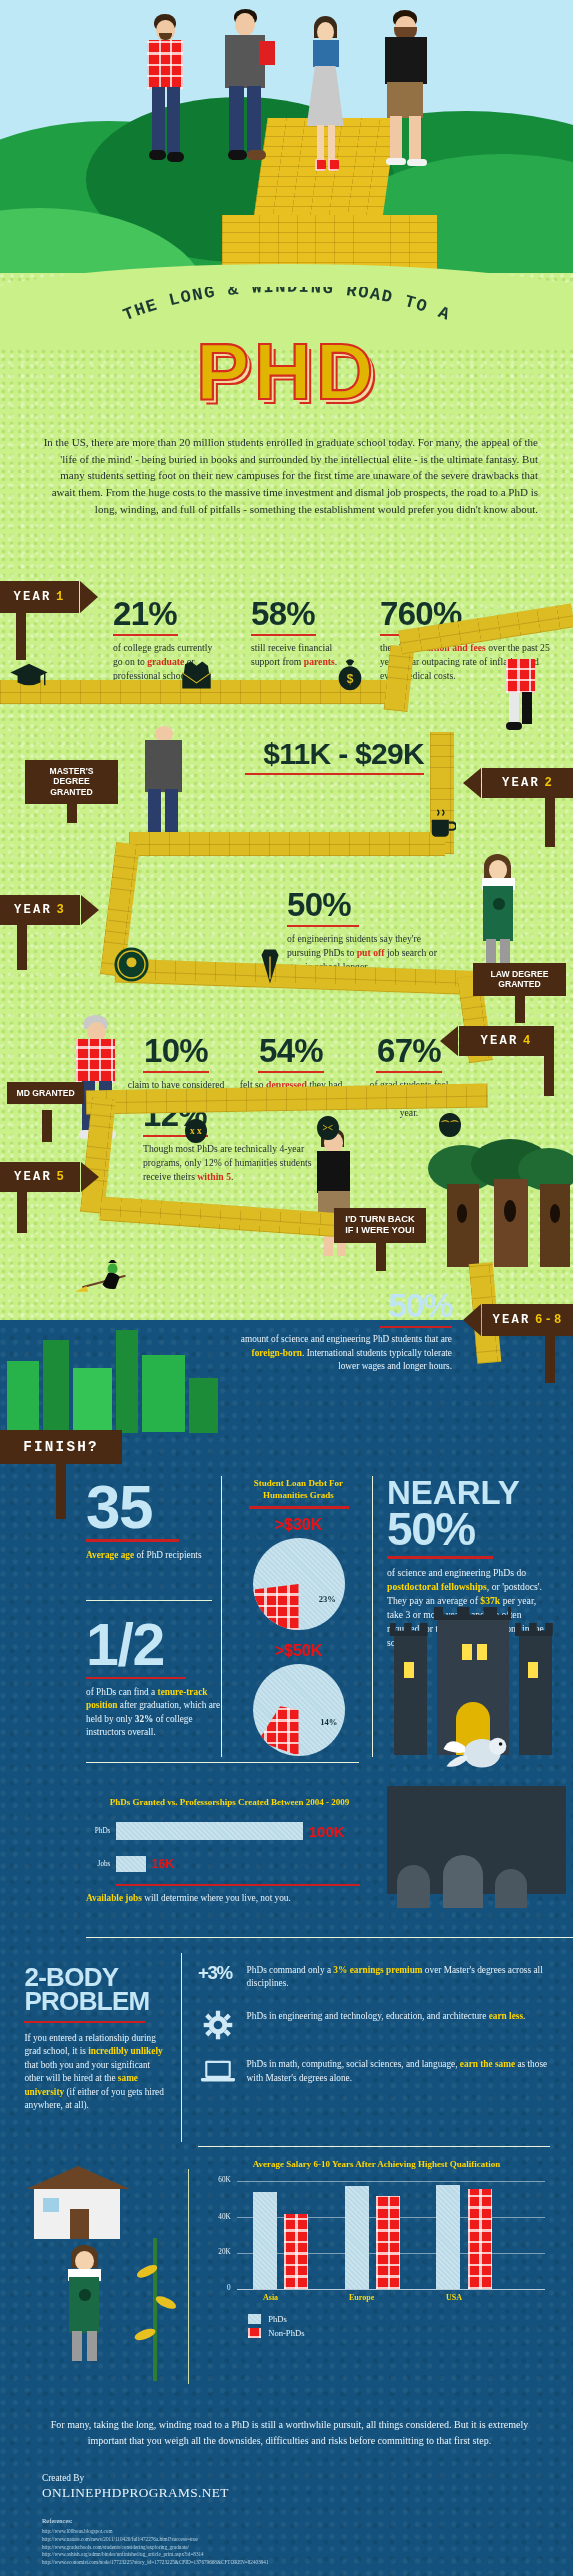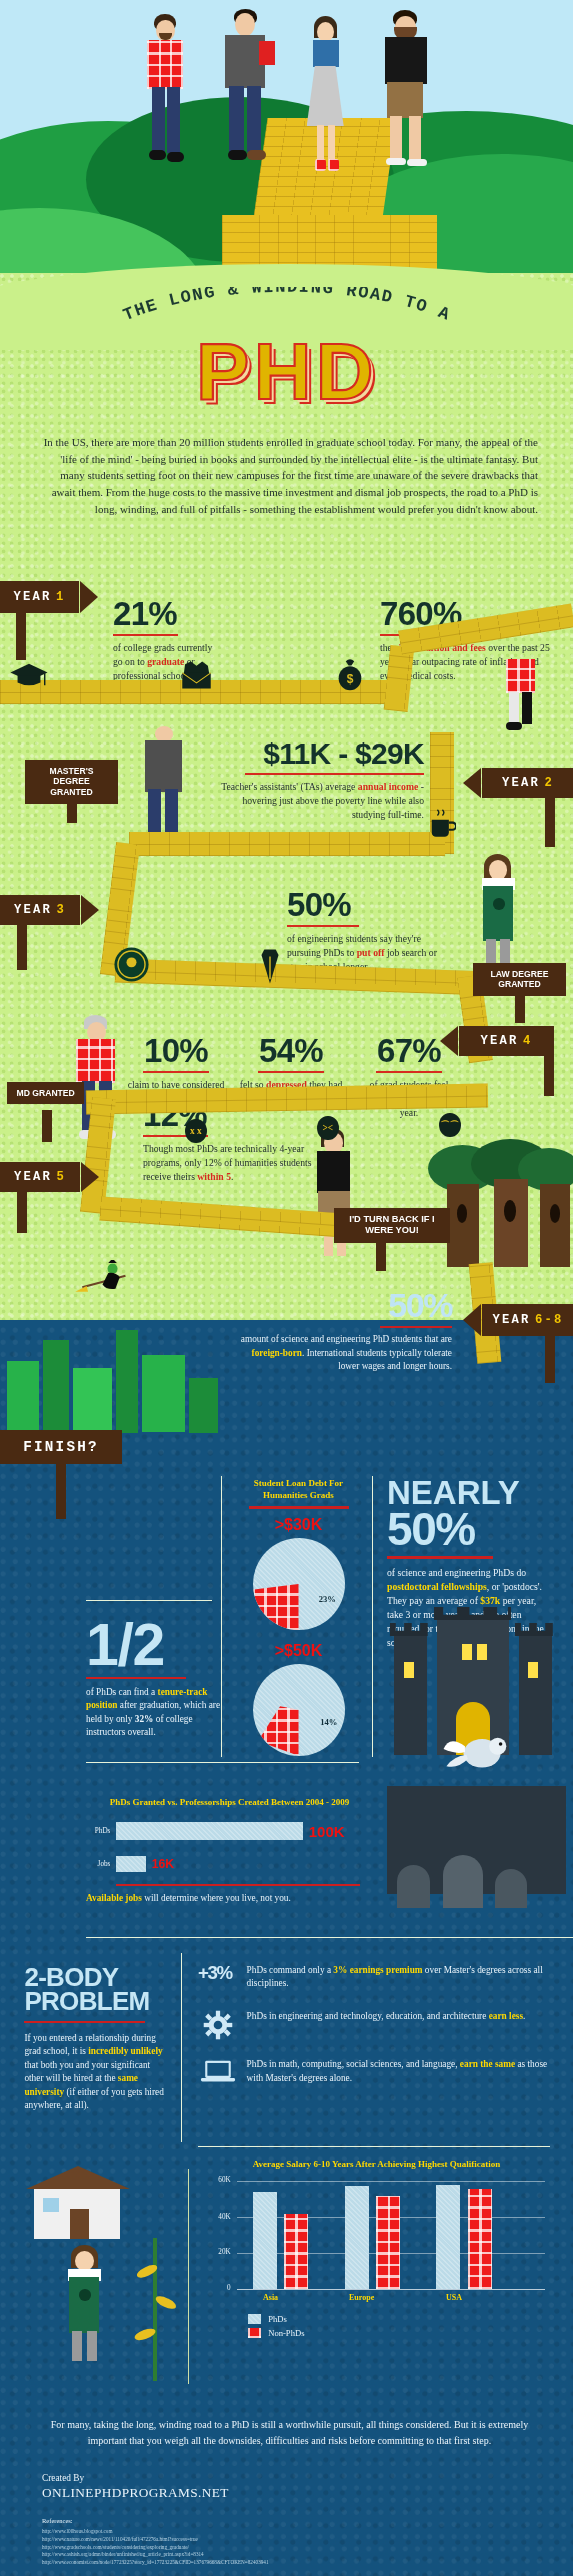--- a/index.html
+++ b/index.html
@@ -254,20 +254,25 @@
     <span>YEAR</span>
     <span class="yr-num">1</span>
   </div>
   <div class="sign-post" style="left:16px;top:610px;height:50px;"></div>
 
   <div class="statblk" style="left:113px;top:597px;width:108px;">
     <div class="statnum">21%</div>
     <div class="statrule" style="width:65px;"></div>
     <div class="stattxt">of college grads currently go on to <b class="hl">graduate</b> or professional school.</div>
   </div>
+  <div class="statblk" style="left:251px;top:597px;width:100px;">
+    <div class="statnum">58%</div>
+    <div class="statrule" style="width:65px;"></div>
+    <div class="stattxt">still receive financial support from <b class="hl">parents</b>.</div>
+  </div>
   <div class="statblk" style="left:380px;top:597px;width:179px;">
     <div class="statnum">760%</div>
     <div class="statrule" style="width:86px;"></div>
     <div class="stattxt">the <b class="hl">rise in tuition and fees</b> over the past 25 years - far outpacing rate of inflation and even medical costs.</div>
   </div>
 
   <svg style="position:absolute;left:8.6px;top:661px;width:40px;height:30px;z-index:4;" viewBox="0 0 56 42">
     <polygon points="28,4 54,16 28,28 2,16" fill="#10231c"></polygon>
     <path d="M12,20 v10 q16,8 32,0 v-10" fill="#10231c"></path>
     <line x1="50" y1="17" x2="50" y2="34" stroke="#10231c" stroke-width="2"></line>
@@ -296,21 +301,20 @@
   <div class="person" style="left:136px;top:726px;width:57px;height:126px;">
     <div class="ph-head" style="position:absolute;left:18.7px;top:0;width:18.7px;height:16px;background:#f0c9a4;"></div>
     <div style="position:absolute;left:8.6px;top:14.3px;width:37px;height:52px;background:#4f4f4f;"></div>
     <div style="position:absolute;left:11.5px;top:63px;width:13px;height:56px;background:#2b3d6b;"></div>
     <div style="position:absolute;left:29px;top:63px;width:13px;height:56px;background:#2b3d6b;"></div>
   </div>
 
   <div class="statblk" style="left:209px;top:739px;width:215px;text-align:right;">
     <div class="statnum" style="font-size:30px;">$11K - $29K</div>
     <div class="statrule" style="width:179px;margin-left:auto;"></div>
-    <div class="stattxt">Teacher's assistants' (TAs) average <b class="hl">annual income</b> - hovering just above the poverty line while also studying full-time.</div>
   </div>
 
   <div class="sign arrow-l" style="left:482px;top:768px;width:92px;height:30px;--h:15px;">
     <span>YEAR</span>
     <span class="yr-num">2</span>
   </div>
   <div class="sign-post" style="left:545px;top:795px;height:52px;"></div>
 
   <svg style="position:absolute;left:426px;top:808px;width:30px;height:32px;z-index:4;" viewBox="0 0 42 44">
     <path d="M8,16 h24 v18 a6,6 0 0 1 -6,6 h-12 a6,6 0 0 1 -6,-6 z" fill="#10231c"></path>
@@ -405,21 +409,21 @@
 
   <div class="person" style="left:308px;top:1128px;width:50px;height:129px;">
     <div class="ph-hair" style="position:absolute;left:13px;top:0;width:23px;height:18.7px;background:#3b2a18;border-radius:50% 50% 0 0;"></div>
     <div class="ph-head" style="position:absolute;left:16px;top:4.3px;width:18.7px;height:21.5px;background:#f0c9a4;"></div>
     <div style="position:absolute;left:8.6px;top:23px;width:33px;height:42px;background:#121212;"></div>
     <div style="position:absolute;left:10px;top:63px;width:32px;height:34px;background:#9b7d55;"></div>
     <div style="position:absolute;left:16px;top:96px;width:8.6px;height:32px;background:#f0c9a4;"></div>
     <div style="position:absolute;left:29px;top:96px;width:8.6px;height:32px;background:#f0c9a4;"></div>
   </div>
 
-  <div class="badge" style="left:334px;top:1208px;width:116px;font-size:9.3px;">I'D TURN BACK IF I WERE YOU!</div>
+  <div class="badge" style="left:334px;top:1208px;width:92px;font-size:9.3px;">I'D TURN BACK IF I WERE YOU!</div>
   <div class="sign-post" style="left:376px;top:1241px;height:30px;"></div>
 
   <div class="tree" style="left:428px;top:1145px;width:143px;height:143px;">
     <div style="position:absolute;left:0;top:0;width:69px;height:47px;border-radius:50%;background:#1f6b33;"></div>
     <div style="position:absolute;left:43px;top:-5.7px;width:79px;height:50px;border-radius:50%;background:#185a2a;"></div>
     <div style="position:absolute;left:90px;top:2.9px;width:62px;height:43px;border-radius:50%;background:#1f6b33;"></div>
     <div style="position:absolute;left:18.7px;top:39px;width:32px;height:83px;background:#5b3a1c;"></div>
     <div style="position:absolute;left:66px;top:34px;width:34px;height:88px;background:#6b4426;"></div>
     <div style="position:absolute;left:112px;top:39px;width:30px;height:83px;background:#5b3a1c;"></div>
     <div style="position:absolute;left:29px;top:59px;width:10px;height:18.7px;border-radius:50%;background:#1a0f06;"></div>
@@ -457,20 +461,25 @@
     <span>YEAR</span>
     <span class="yr-num">6-8</span>
   </div>
   <div class="sign-post" style="left:545px;top:1333px;height:50px;"></div>
 
   <div class="sign" style="left:0;top:1430px;width:122px;height:34px;font-size:14.3px;">
     <span>FINISH?</span>
   </div>
   <div class="sign-post" style="left:56px;top:1462px;height:57px;"></div>
 
+  <div style="position:absolute;left:86px;top:1478px;width:129px;">
+    <div class="nbignum" style="font-size:62px;">35</div>
+    <div class="nrule" style="width:93px;margin:4.3px 0 7.2px;"></div>
+    <div class="ntxt"><b class="y">Average age</b> of PhD recipients</div>
+  </div>
   <div class="divider-h" style="left:86px;top:1600px;width:126px;"></div>
   <div style="position:absolute;left:86px;top:1618px;width:136px;">
     <div class="nbignum" style="font-size:59px;">1/2</div>
     <div class="nrule" style="width:100px;margin:4.3px 0 7.2px;"></div>
     <div class="ntxt">of PhDs can find a <b class="y">tenure-track position</b> after graduation, which are held by only <b>32%</b> of college instructors overall.</div>
   </div>
   <div class="divider-v" style="left:221px;top:1476px;height:281px;"></div>
 
   <div style="position:absolute;left:234px;top:1478px;width:129px;">
     <div class="chart-title">Student Loan Debt For Humanities Grads</div>

